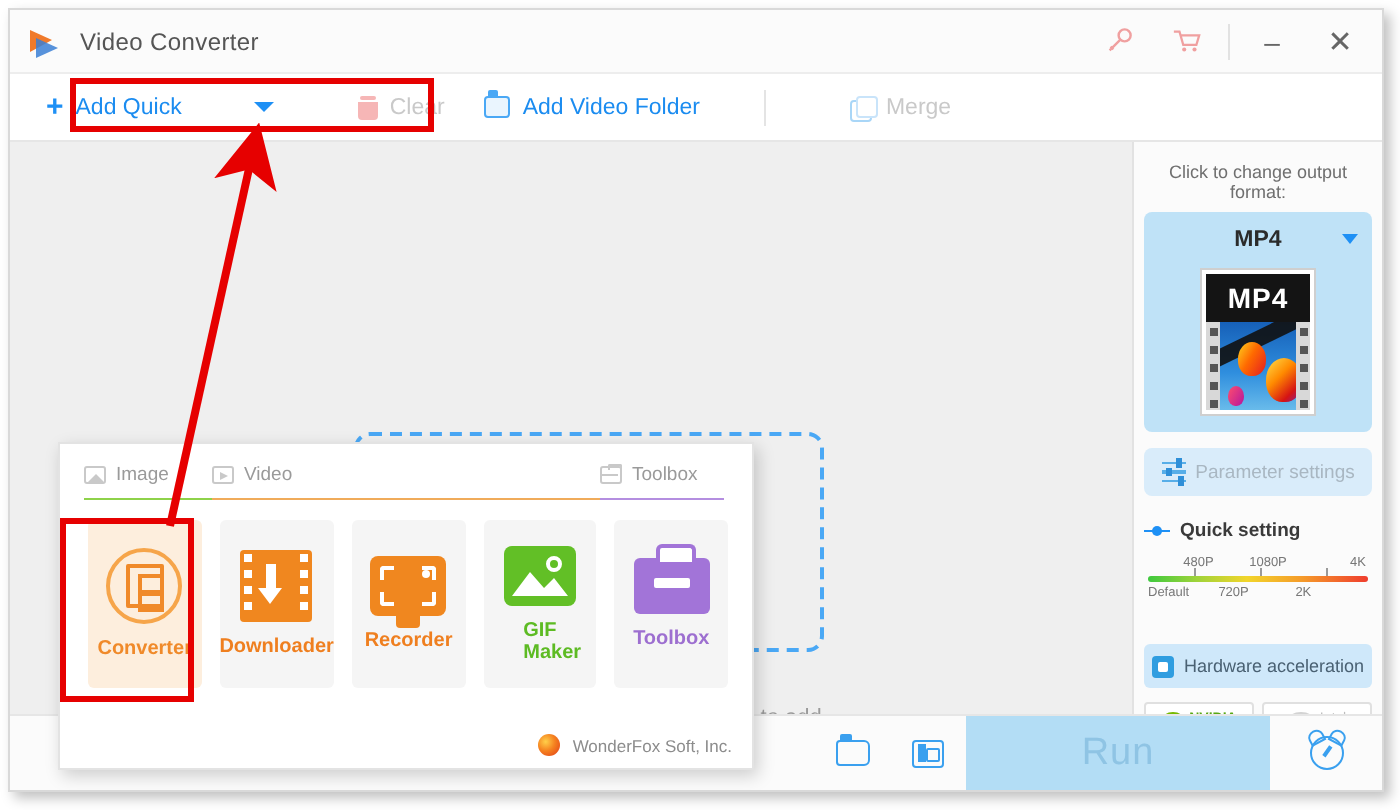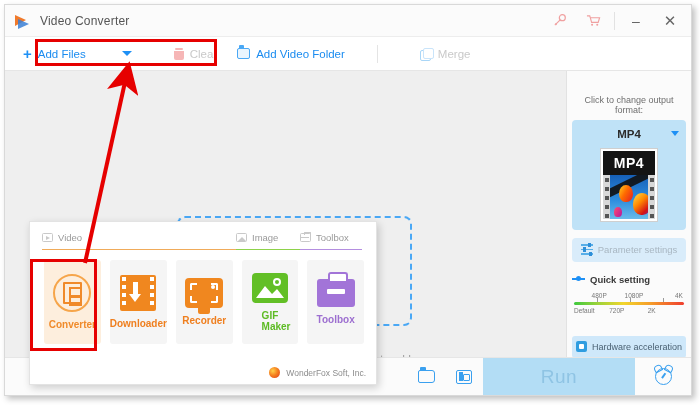--- a/index.html
+++ b/index.html
@@ -92,21 +92,21 @@
   }
   .dz-plus::before{content:"";position:absolute;left:0;top:18px;width:40px;height:3px;background:#4aa8f5}
   .dz-plus::after{content:"";position:absolute;left:18px;top:0;width:3px;height:40px;background:#4aa8f5}
   .dz-hint {
     position:absolute; left: 172px; top: 282px; width: 240px; text-align:center;
     font-size: 11px; color:#9a9a9a;
   }
   
   .right-panel {
     width: 124px; background: #fbfbfb; padding: 6px 5px 0 5px;
-    display:flex; flex-direction: column; justify-content: center;
+    display:flex; flex-direction: column;
   }
   .rp-label { font-size: 9px; color:#6f6f6f; text-align:center; margin: 4px 0 5px; }
   .format-card {
     background: #bfe2f7; border-radius: 4px; padding: 6px 0 8px; position: relative;
   }
   .fc-top { display:flex; align-items:center; justify-content:center; position:relative; height:16px; }
   .fc-name { font-size: 11.5px; color:#2b2b2b; font-weight:bold; }
   .fc-caret { position:absolute; right:7px; top:5px; width:0;height:0;
     border-left:4.5px solid transparent;border-right:4.5px solid transparent;border-top:5px solid #1e90f5; }
   .thumb {
@@ -295,21 +295,21 @@
       </div>
       <div class="tb-sep"></div>
       <div class="win-btn">–</div>
       <div class="win-btn close">✕</div>
     </div>
   </div>
 
   <div class="toolbar">
     <div class="tbtn add-files">
       <span class="plus-ico">+</span>
-      <span class="lbl">Add Files</span>
+      <span class="lbl">Add Quick</span>
     </div>
     <div class="caret"></div>
     <div class="tbtn clear">
       <span class="ico-trash"></span>
       <span class="lbl">Clear</span>
     </div>
     <div class="tbtn add-folder">
       <span class="ico-folder-blue"></span>
       <span class="lbl">Add Video Folder</span>
     </div>
@@ -431,27 +431,27 @@
     <div class="run-btn">Run</div>
     <div class="clock-btn">
       <span class="clock">
           <i></i>
         </span>
     </div>
   </div>
 
   <div class="popup">
     <div class="pop-tabs">
+      <div class="ptab image">
+        <span class="ti-image"></span>
+        <span>Image</span>
+      </div>
       <div class="ptab video">
         <span class="ti-video"></span>
         <span>Video</span>
-      </div>
-      <div class="ptab image">
-        <span class="ti-image"></span>
-        <span>Image</span>
       </div>
       <div class="ptab toolbox">
         <span class="ti-tool"></span>
         <span>Toolbox</span>
       </div>
     </div>
 
     <div class="tiles">
       <div class="tile sel t-conv">
         <span class="ic-conv">

